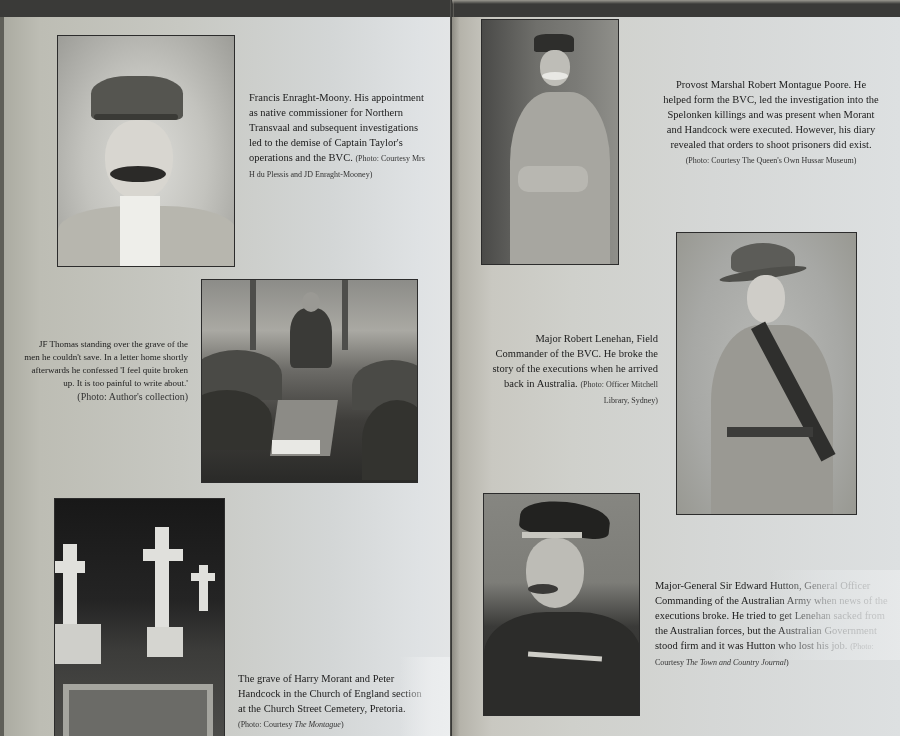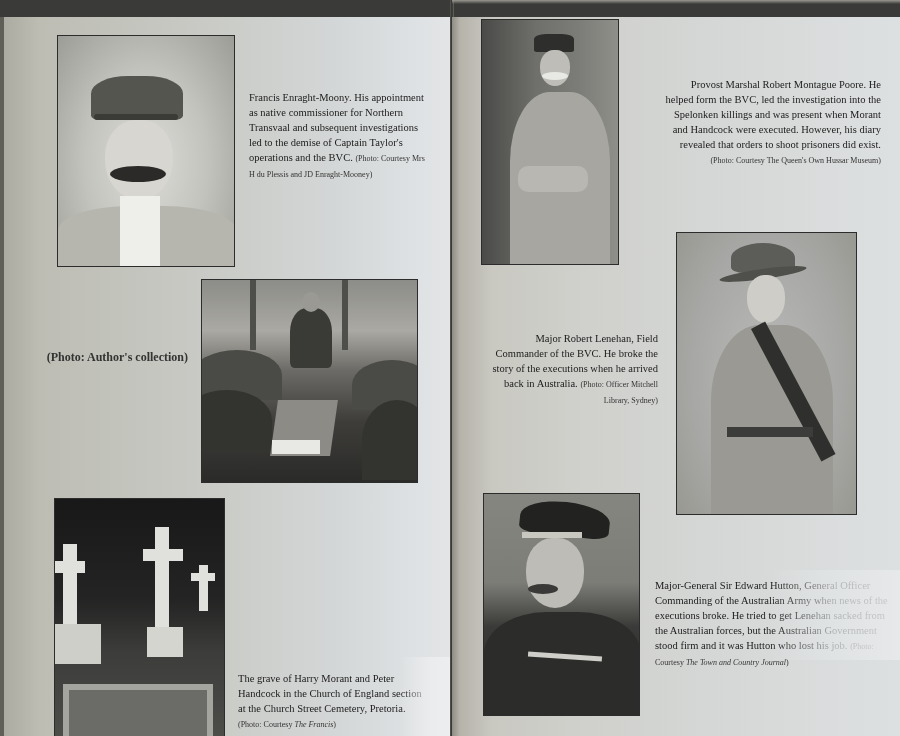--- a/index.html
+++ b/index.html
@@ -94,23 +94,23 @@
       line-height: 15px;
     }
     .caption .credit {
       font-size: 8px;
       color: #333;
     }
     .caption .credit i { }
 
     .c-moony   { left: 249px; top: 73px; width: 180px; text-align: left; }
     .c-thomas  { left: 22px; top: 321px; width: 166px; text-align: right; font-size: 9px; line-height: 13px; }
-    .c-thomas .credit { font-size: 12px; font-weight: bold; }
+    .c-thomas .credit { font-size: 10px; }
     .c-graves  { left: 238px; top: 654px; width: 190px; text-align: left; }
-    .c-poore   { left: 661px; top: 77px; width: 220px; text-align: right; }
+    .c-poore   { left: 661px; top: 77px; width: 220px; text-align: center; }
     .c-lenehan { left: 490px; top: 331px; width: 168px; text-align: right; }
     .c-hutton  { left: 655px; top: 578px; width: 240px; text-align: left; }
 
     .fade-right {
       position: absolute; top: 640px; left: 400px; width: 52px; height: 96px;
       background: linear-gradient(90deg, rgba(227,229,230,0) 0%, rgba(235,237,238,0.9) 60%, #eceeef 100%);
     }
     .fade-hutton {
       position: absolute; left: 770px; top: 570px; width: 130px; height: 90px;
       background: linear-gradient(90deg, rgba(221,224,225,0) 0%, rgba(226,229,230,0.75) 50%, rgba(232,234,235,0.85) 100%);
@@ -145,39 +145,39 @@
       <div class="fig mound" style="left:150px;top:80px;width:80px;height:50px;"></div>
       <div class="fig mound" style="left:-20px;top:110px;width:90px;height:60px;background:#33332f;"></div>
       <div class="fig mound" style="left:160px;top:120px;width:70px;height:80px;background:#33332f;"></div>
       <div class="fig" style="left:88px;top:28px;width:42px;height:60px;background:#3a3a37;border-radius:40% 40% 10% 10%;"></div>
       <div class="fig" style="left:100px;top:12px;width:18px;height:20px;background:#9a9994;border-radius:50%;"></div>
       <div class="fig" style="left:72px;top:120px;width:60px;height:56px;background:#8c8b86;transform:skewX(-8deg);"></div>
       <div class="fig" style="left:70px;top:160px;width:48px;height:14px;background:#e8e8e4;"></div>
     </div>
 
     <div class="caption c-thomas">
-      <br>
+      <span>JF Thomas standing over the grave of the men he couldn't save. In a letter home shortly afterwards he confessed 'I feel quite broken up. It is too painful to write about.'</span><br>
       <span class="credit">(Photo: Author's collection)</span>
     </div>
 
     <div class="photo p-graves">
       <div class="fig cross" style="left:8px;top:45px;width:14px;height:80px;"></div>
       <div class="fig cross" style="left:0px;top:62px;width:30px;height:12px;"></div>
       <div class="fig" style="left:0px;top:125px;width:46px;height:40px;background:#cfcfca;"></div>
       <div class="fig cross" style="left:100px;top:28px;width:14px;height:100px;"></div>
       <div class="fig cross" style="left:88px;top:50px;width:40px;height:12px;"></div>
       <div class="fig" style="left:92px;top:128px;width:36px;height:30px;background:#d5d5d0;"></div>
       <div class="fig cross" style="left:144px;top:66px;width:9px;height:46px;"></div>
       <div class="fig cross" style="left:136px;top:74px;width:24px;height:8px;"></div>
       <div class="fig" style="left:8px;top:185px;width:150px;height:60px;background:#6b6b67;border:6px solid #a5a59f;box-sizing:border-box;"></div>
     </div>
 
     <div class="caption c-graves">
       <span>The grave of Harry Morant and Peter Handcock in the Church of England section at the Church Street Cemetery, Pretoria.</span>
-      <span class="credit"><span>(Photo: Courtesy </span><i>The Francis</i><span>)</span></span>
+      <span class="credit"><span>(Photo: Courtesy </span><i>The Montague</i><span>)</span></span>
     </div>
     <div class="fade-right"></div>
   </div>
 
   <div class="gutter"></div>
 
   <div class="page page-right">
   </div>
   <div class="top-shadow"></div>
 

